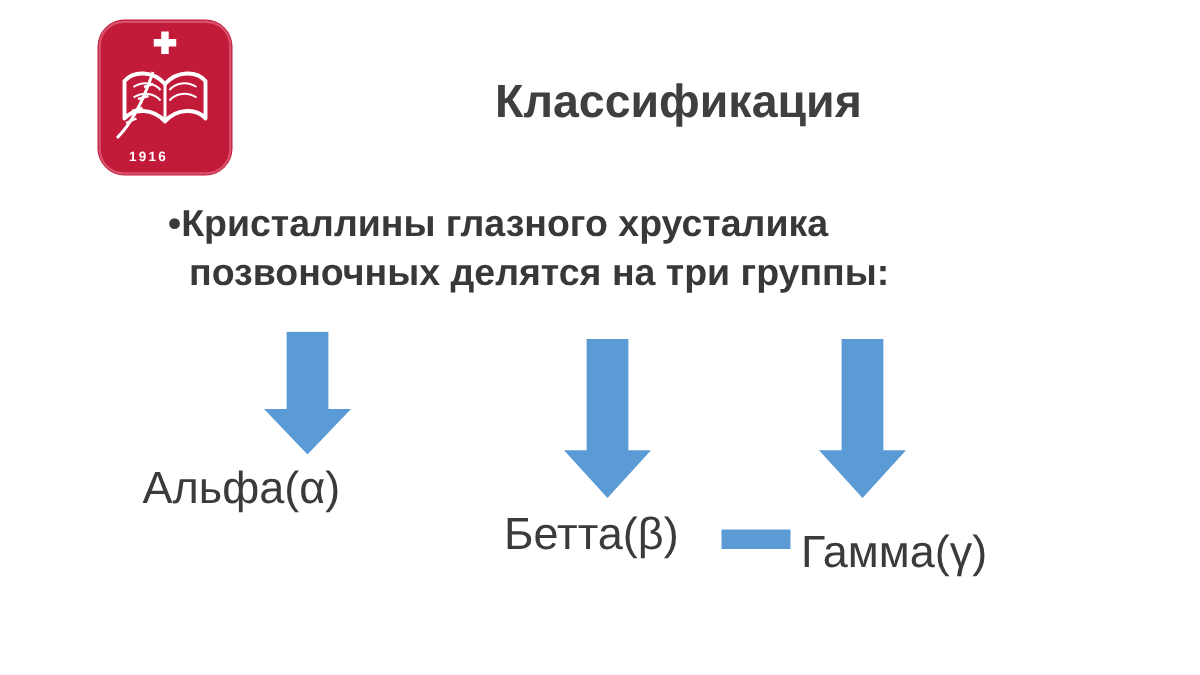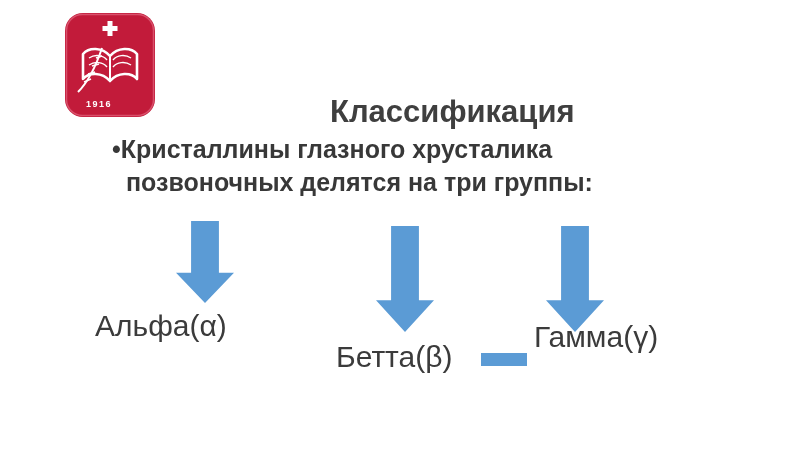--- a/index.html
+++ b/index.html
@@ -37,21 +37,20 @@
 
   
   .title {
     position: absolute;
     left: 330px;
     top: 50px;
     font-size: 31px;
     font-weight: 700;
     color: #3f3f3f;
     white-space: nowrap;
-    margin-top: 44px;
   }
 
   
   .bullet {
     position: absolute;
     left: 84px;
     top: 133px;
     width: 578px;
     font-size: 25px;
     font-weight: 700;
@@ -83,21 +82,21 @@
   
   .label {
     position: absolute;
     font-size: 30px;
     font-weight: 400;
     color: #3b3b3b;
     white-space: nowrap;
   }
   .label-alpha { left: 95px;  top: 309px; }
   .label-beta  { left: 336px; top: 340px; }
-  .label-gamma { left: 534px; top: 320px; }
+  .label-gamma { left: 534px; top: 352px; }
 
   
   .dash {
     position: absolute;
     left: 481px;
     top: 353px;
     width: 46px;
     height: 13px;
     background: #5B9BD5;
   }

